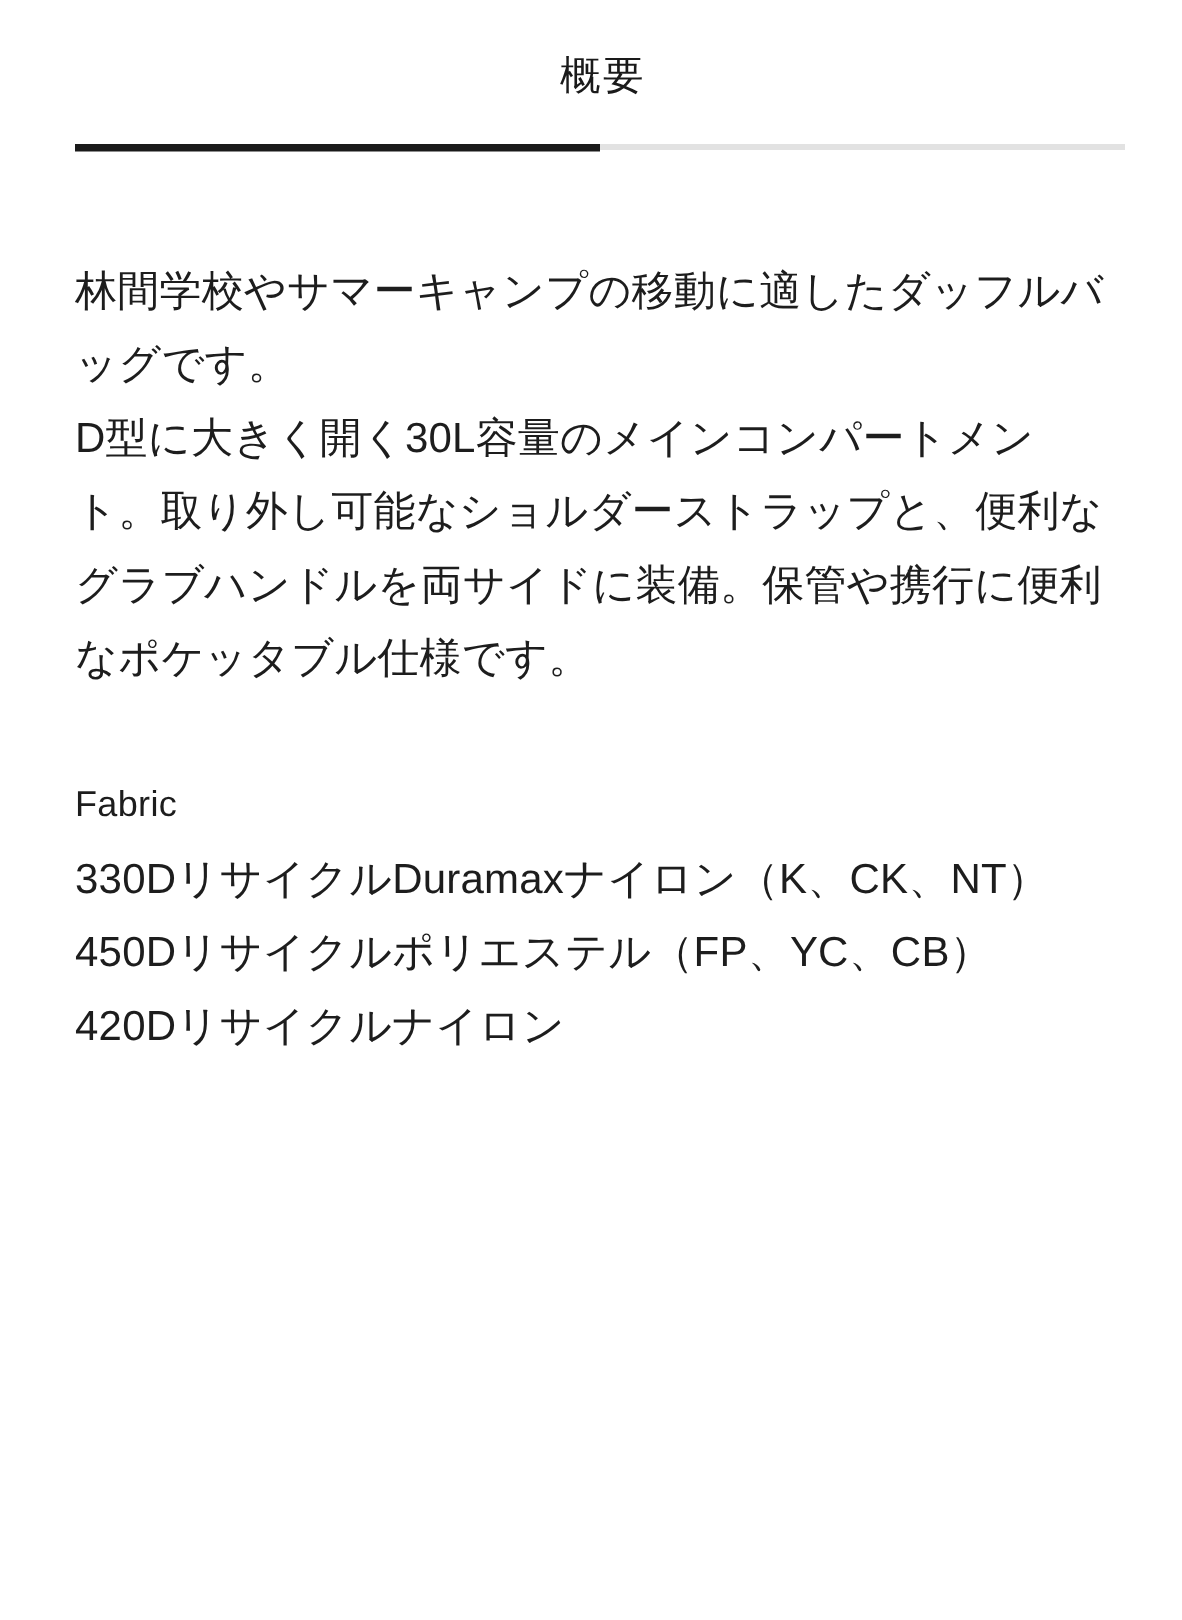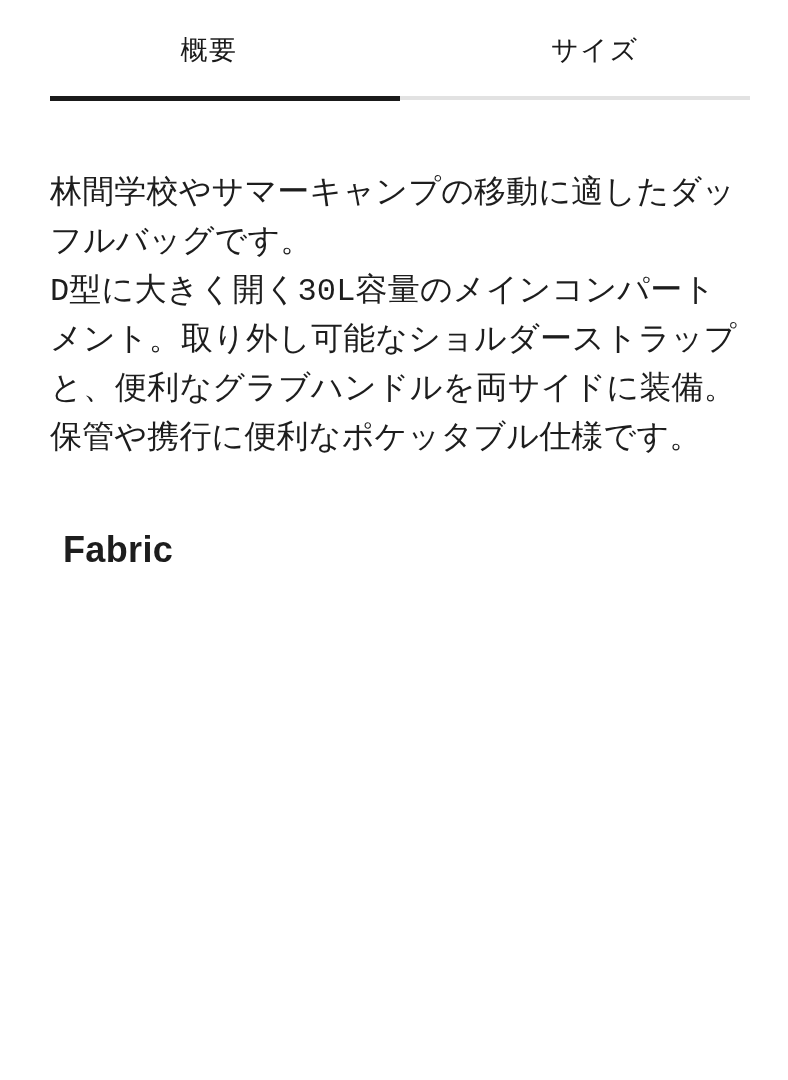--- a/index.html
+++ b/index.html
@@ -59,59 +59,61 @@
   }
 
   
   .content {
     padding: 0 50px;
     box-sizing: border-box;
     margin-top: 68px;
   }
   p.para {
     margin: 0;
-    font-size: 32px;
+    font-size: 28px;
     line-height: 49px;
     letter-spacing: 0.005em;
     color: #1d1d1d;
-    font-family: Liberation Mono, monospace;
+    font-family: Liberation Sans, sans-serif;
     white-space: pre-wrap;
     word-break: break-word;
   }
   .gap-lg { height: 49px; }
   .gap-sm { height: 28px; }
   .section-heading {
-    margin: 13px;
-    font-size: 36px;
+    margin: 0;
+    font-size: 24px;
     line-height: 49px;
-    font-weight: 700;
+    font-weight: 400;
     color: #1d1d1d;
     letter-spacing: 0.01em;
   }
 </style>
 </head>
 <body>
 
 <div class="page">
 
   <div class="tabs">
     <div class="tab">概要</div>
-    <div class="tab">サイズ</div>
   </div>
 
   <div class="tab-underlines">
     <div class="tab-underline active"></div>
     <div class="tab-underline"></div>
   </div>
 
   <div class="content">
     <p class="para">林間学校やサマーキャンプの移動に適したダッフルバッグです。
 D型に大きく開く30L容量のメインコンパートメント。取り外し可能なショルダーストラップと、便利なグラブハンドルを両サイドに装備。保管や携行に便利なポケッタブル仕様です。</p>
 
     <div class="gap-lg"></div>
 
     <p class="section-heading">Fabric</p>
+    <p class="para">330DリサイクルDuramaxナイロン（K、CK、NT）
+450Dリサイクルポリエステル（FP、YC、CB）
+420Dリサイクルナイロン</p>
 
     <div class="gap-sm"></div>
 
   </div>
 
 </div>
 
 </body></html>

